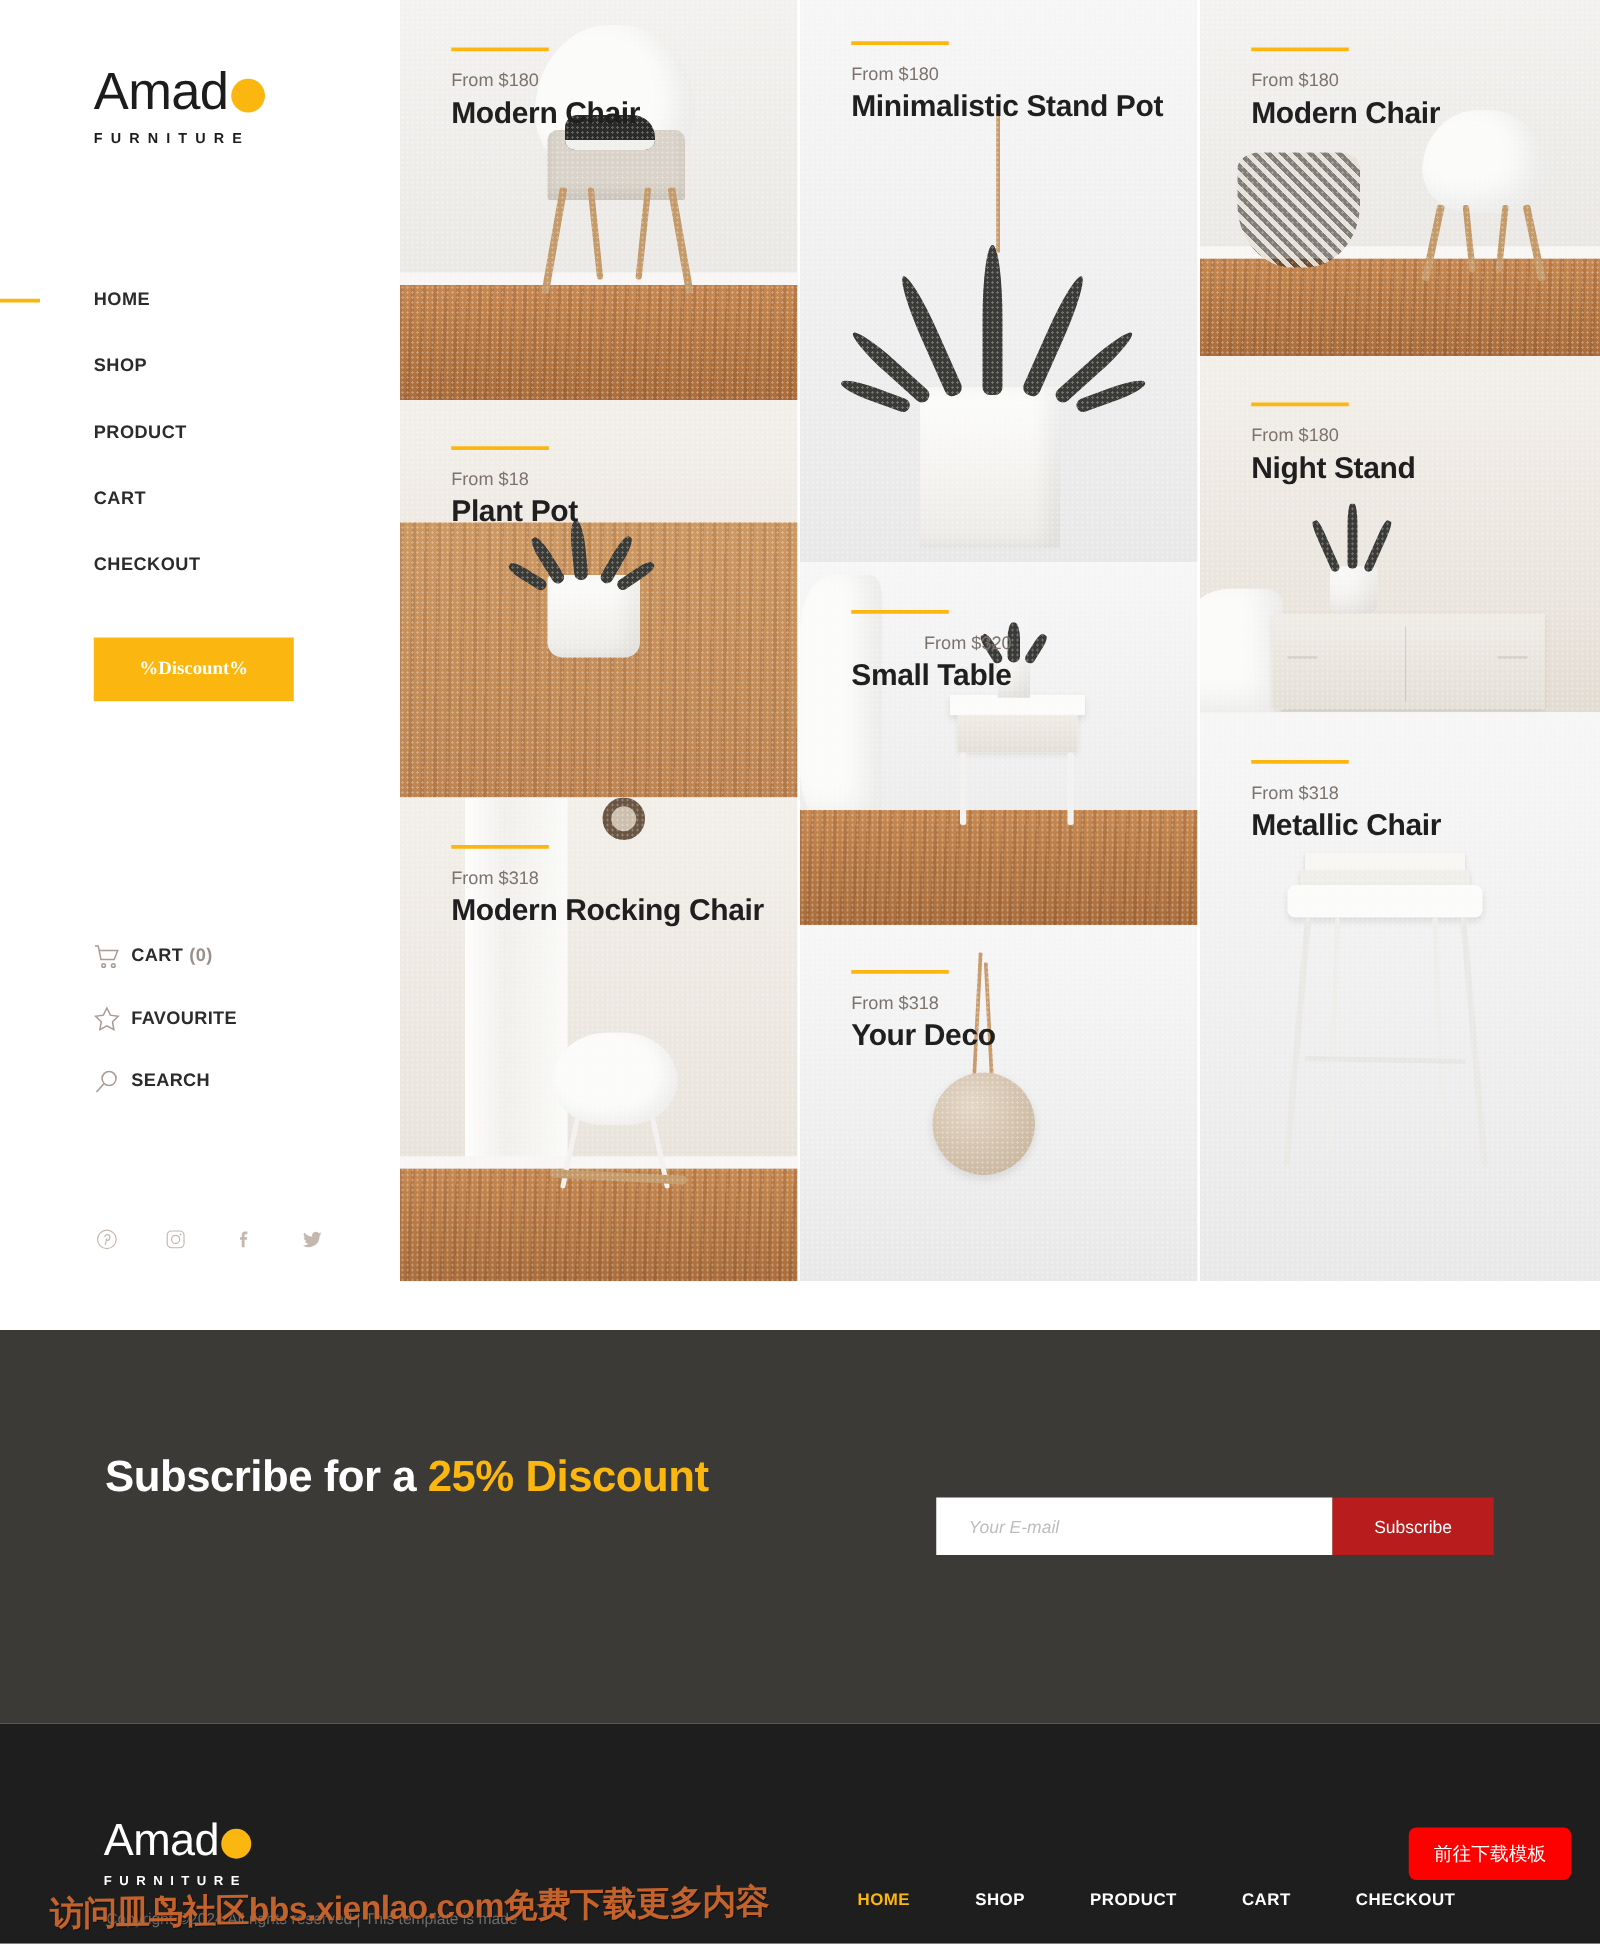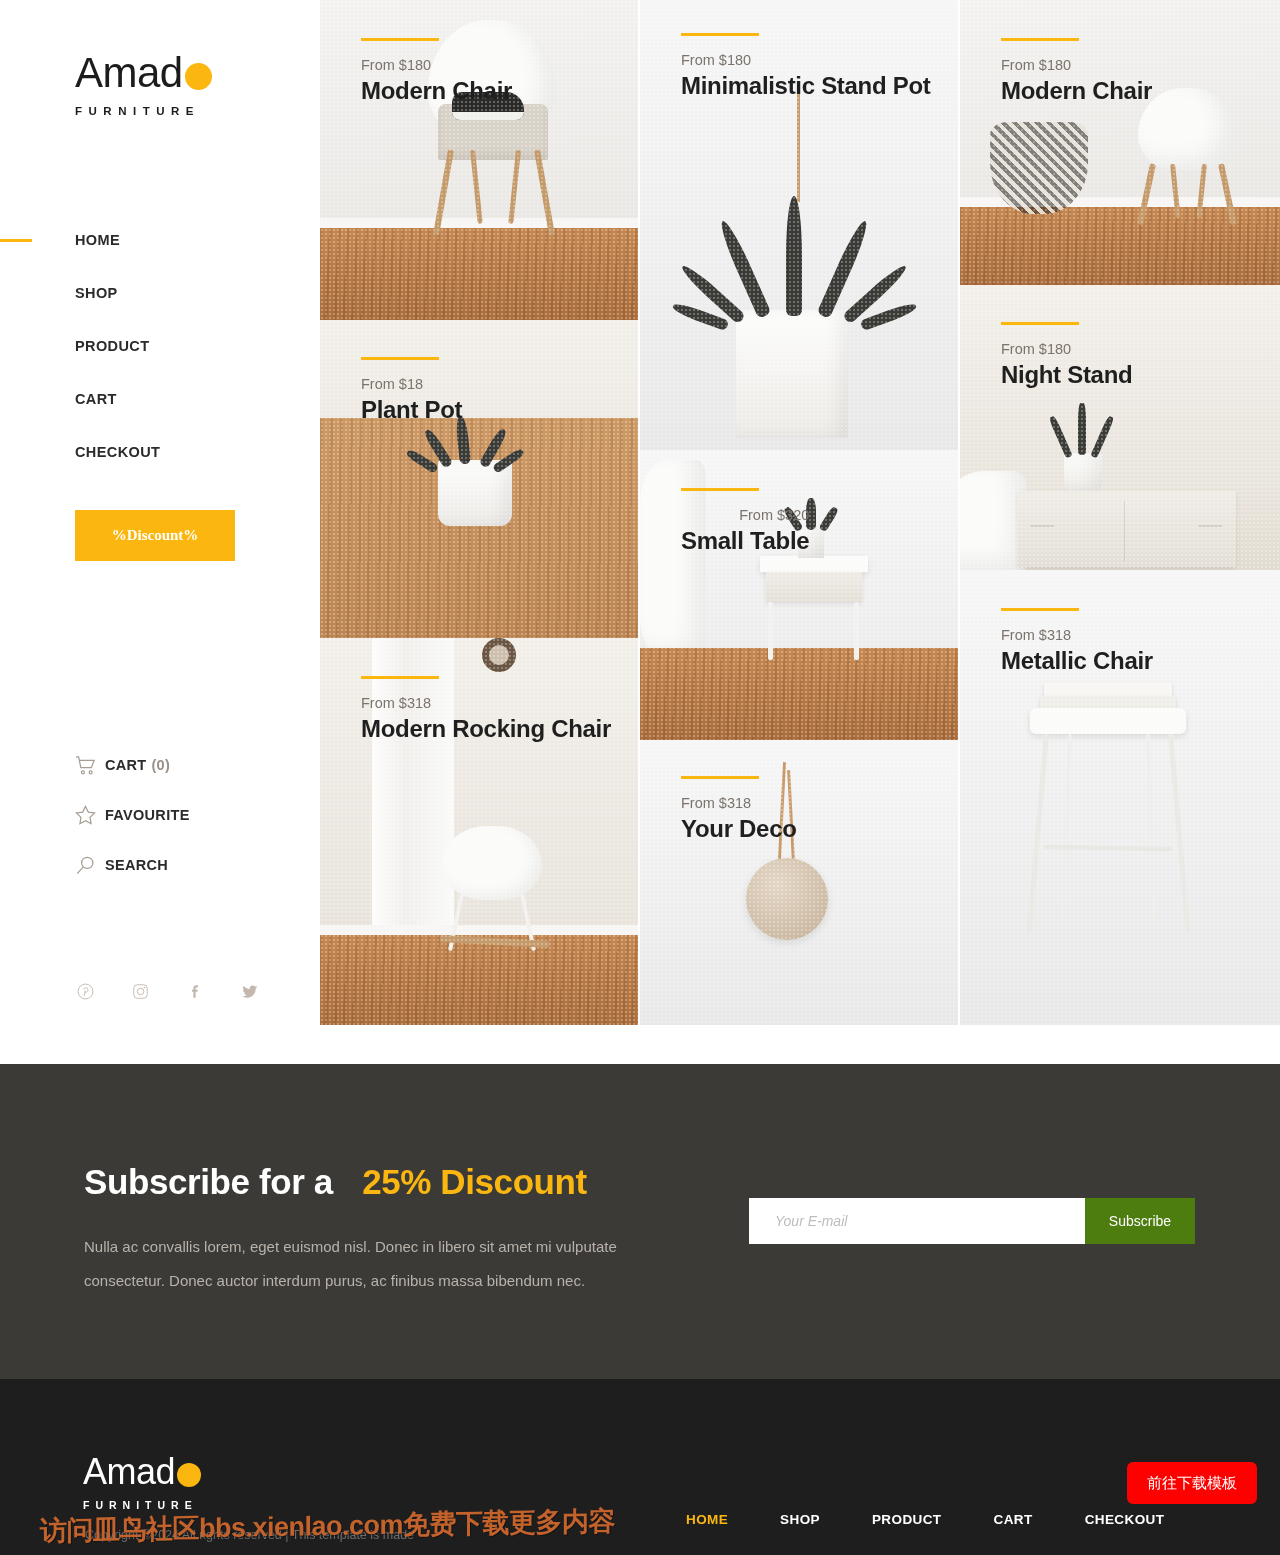--- a/index.html
+++ b/index.html
@@ -179,36 +179,36 @@
 
   
   .subscribe {
     position: absolute; left: 0; top: 1064px; width: 1280px; height: 315px;
     background: #3b3a37;
   }
   .sub-left { position: absolute; left: 84px; top: 98px; width: 640px; }
   .sub-head {
     font-size: 35px; font-weight: 700; color: #ffffff; letter-spacing: -0.4px;
   }
-  .sub-head .accent { color: #fbb710; margin-left: 20px; }
+  .sub-head .accent { color: #fbb710; }
   .sub-text {
     margin-top: 28px; font-size: 15px; line-height: 34px; color: #b9b2ab; max-width: 600px;
   }
   .sub-form {
     position: absolute; left: 749px; top: 1198px; width: 446px; height: 46px;
     display: flex; z-index: 5;
   }
   .sub-input {
     flex: 1; border: none; background: #ffffff; padding: 0 26px;
     font-size: 14px; font-style: italic; color: #444;
     font-family: "Liberation Sans", sans-serif;
   }
   .sub-input::placeholder { color: #bdbdbd; font-style: italic; }
   .sub-btn {
-    width: 110px; border: none; background: #4d7c0f; color: #ffffff;
+    width: 129px; border: none; background: #b91c1c; color: #ffffff;
     font-size: 14px; font-weight: 400; cursor: pointer;
     font-family: "Liberation Sans", sans-serif;
   }
 
   
   .footer {
     position: absolute; left: 0; top: 1379px; width: 1280px; height: 176px;
     background: #1e1e1e;
   }
   .foot-logo { position: absolute; left: 83px; top: 75px; }
@@ -530,21 +530,20 @@
         </div>
       </article>
     </div>
   </section>
 
   <section class="subscribe">
     <div class="sub-left">
       <h2 class="sub-head">
         <span>Subscribe for a </span><span class="accent">25% Discount</span>
       </h2>
-      <p class="sub-text">Nulla ac convallis lorem, eget euismod nisl. Donec in libero sit amet mi vulputate consectetur. Donec auctor interdum purus, ac finibus massa bibendum nec.</p>
     </div>
   </section>
 
   <form class="sub-form">
     <input class="sub-input" type="text" placeholder="Your E-mail" style="">
     <button class="sub-btn" type="button">Subscribe</button>
   </form>
 
   <footer class="footer">
     <div class="foot-logo">

